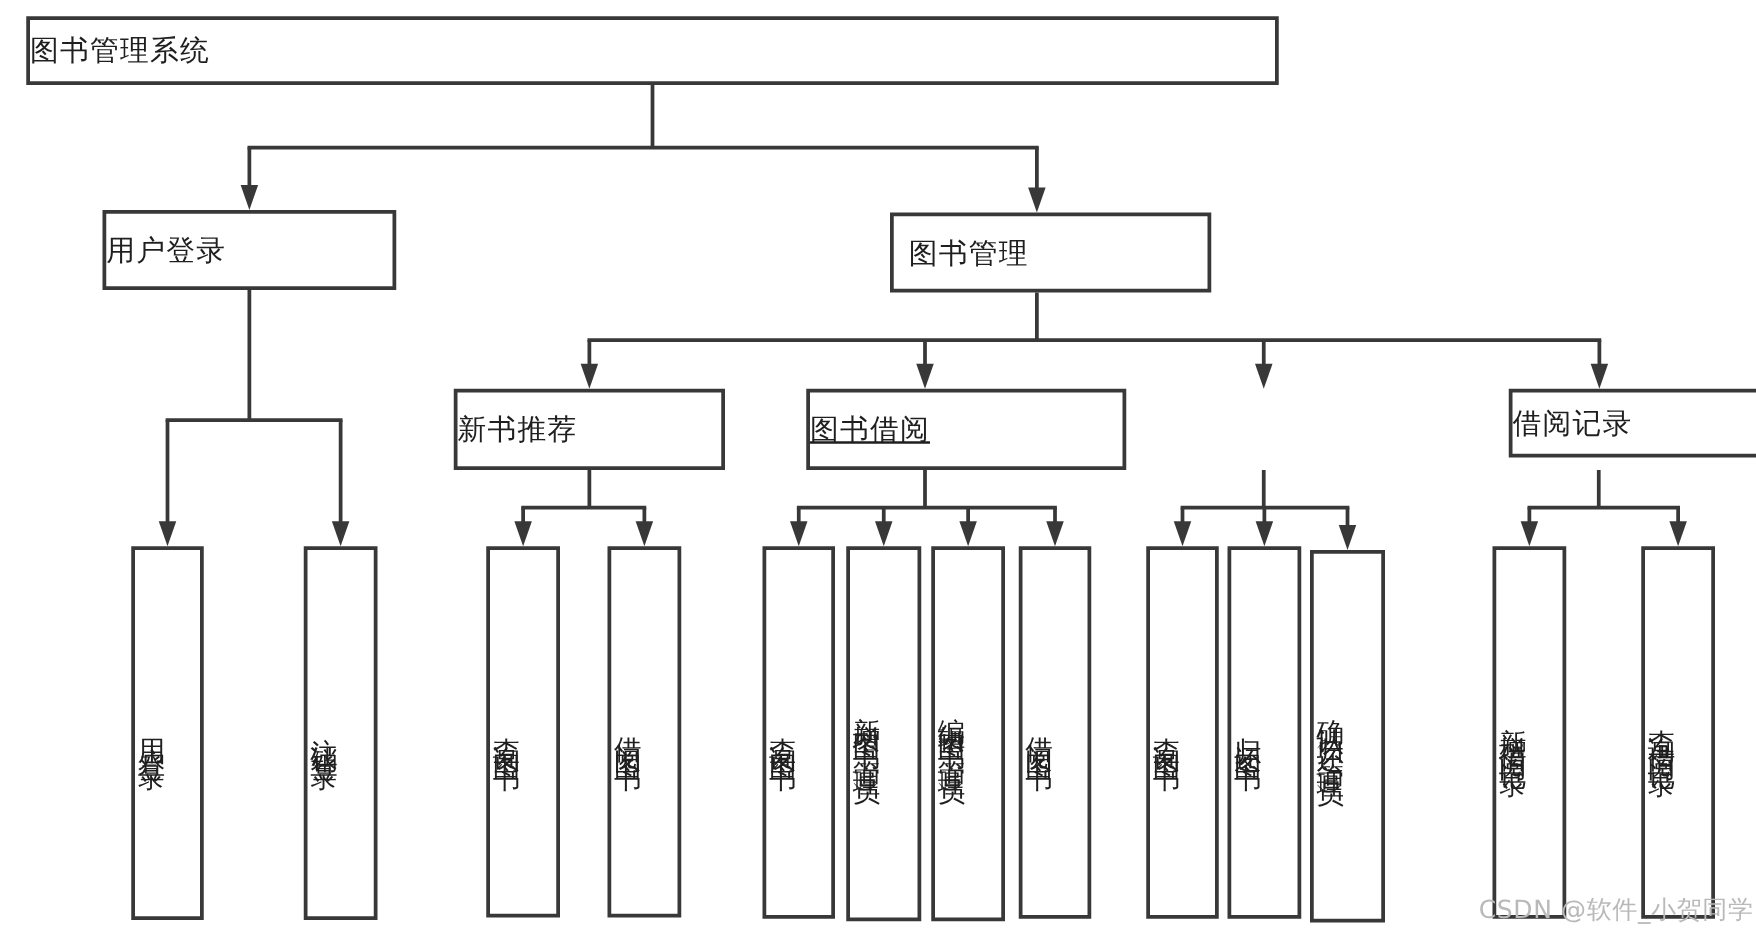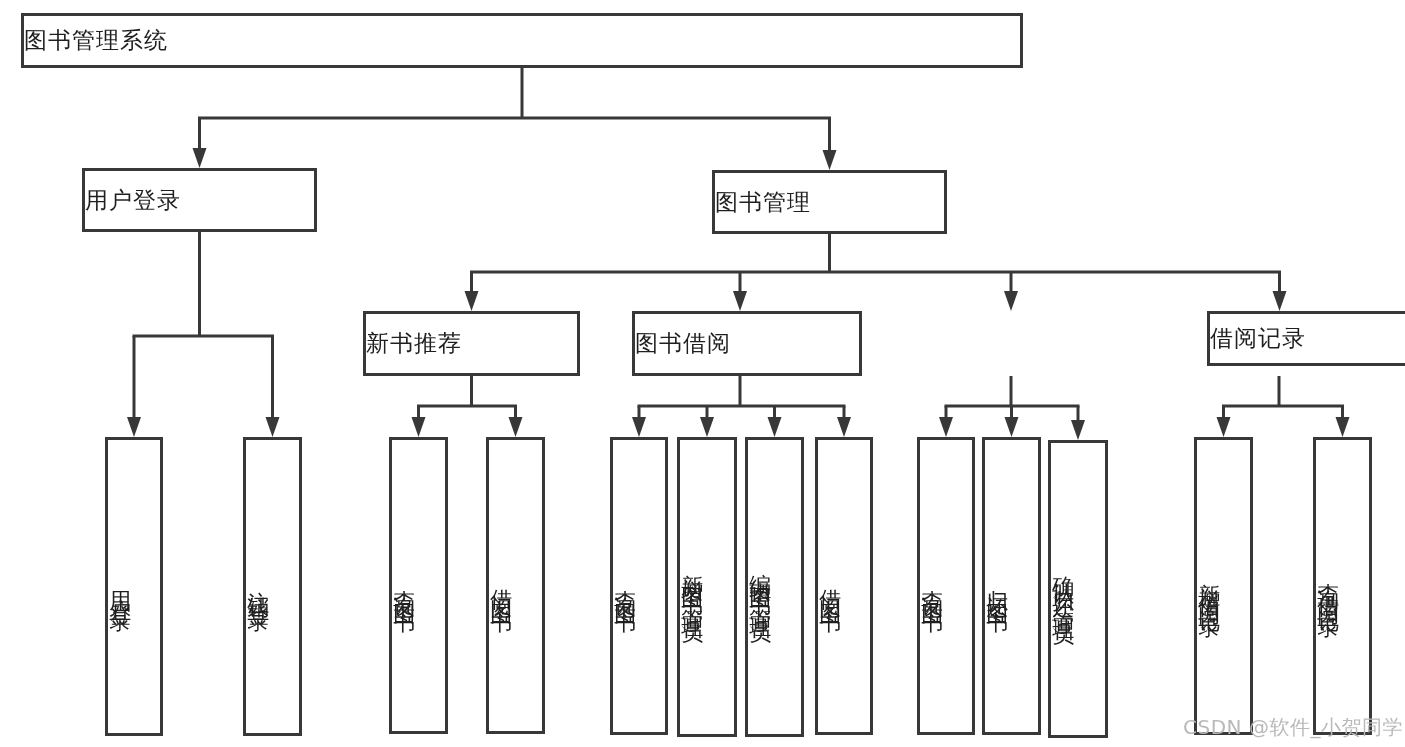--- a/index.html
+++ b/index.html
@@ -110,28 +110,28 @@
     <polygon points="1335.5,417 1349.5,417 1342.5,437" fill="#383838" stroke="none"></polygon>
   </svg>
 
   <div class="box hbox" style="left:21px; top:13px; width:1002px; height:55px;">
     <span class="lbl">图书管理系统</span>
   </div>
 
   <div class="box hbox" style="left:82px; top:168px; width:235px; height:64px;">
     <span class="lbl">用户登录</span>
   </div>
-  <div class="box hbox" style="left:712px; top:170px; width:235px; height:64px;">
+  <div class="box hbox" style="left:712px; top:170px; width:257px; height:64px;padding-left:12px;">
     <span class="lbl">图书管理</span>
   </div>
 
   <div class="box hbox" style="left:363px; top:311px; width:217px; height:65px;font-family:Liberation Serif, serif;">
     <span class="lbl">新书推荐</span>
   </div>
-  <div class="box hbox" style="left:632px; top:311px; width:230px; height:65px;">
+  <div class="box hbox" style="left:645px; top:311px; width:256px; height:65px;text-decoration:underline;">
     <span class="lbl">图书借阅</span>
   </div>
   <div class="box hbox" style="left:1171px; top:311px; width:216px; height:55px;margin-left:36px;">
     <span class="lbl">借阅记录</span>
   </div>
 
   <div class="box vbox" style="left:105px; top:437px; width:58px; height:299px;">
     <span class="lbl">用户登录</span>
   </div>
   <div class="box vbox" style="left:243px; top:437px; width:59px; height:299px;">

